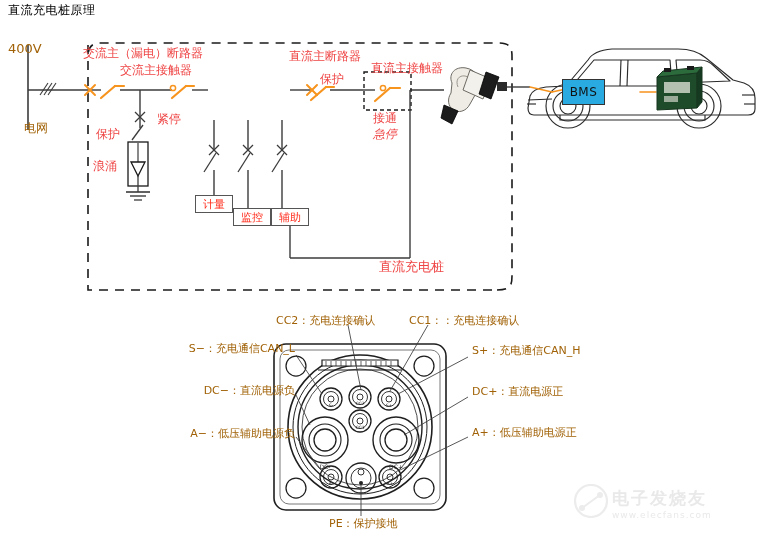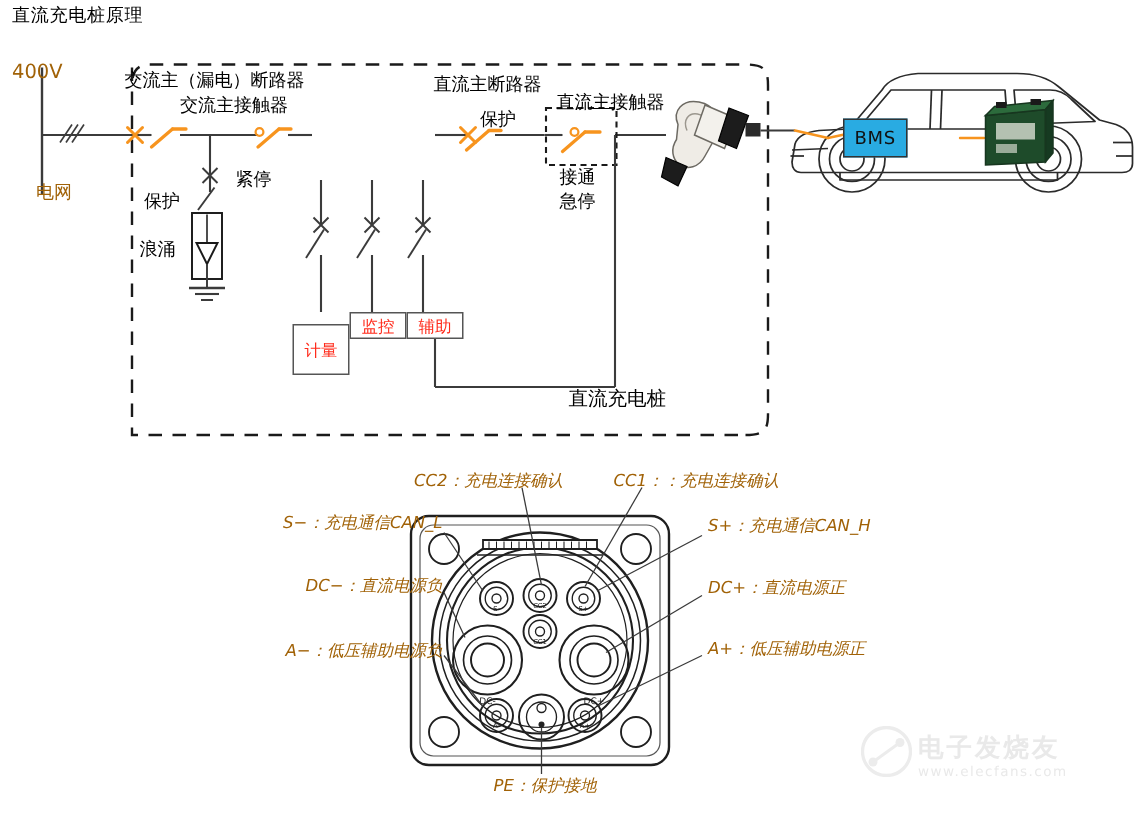--- a/index.html
+++ b/index.html
@@ -1,26 +1,26 @@
 <!DOCTYPE html>
 <html><head>
 <meta charset="utf-8">
 <style>
   html,body{margin:0;padding:0;background:#fff;}
   body{width:760px;height:543px;position:relative;overflow:hidden;
        font-family:"DejaVu Sans","Liberation Sans",sans-serif;}
   #root{position:absolute;left:0;top:0;width:760px;height:543px;}
   svg#canvas{position:absolute;left:0;top:0;width:760px;height:543px;}
   .lbl{position:absolute;white-space:nowrap;line-height:1;}
-  .red{color:#000000;}
+  .red{color:#ef4444;}
   .blk{color:#a16207;}
   .ttl{font-weight:normal;font-size:12px;color:#000;letter-spacing:0.5px;}
   .f13{font-size:13px;}
   .f12{font-size:12px;}
-  .f11{font-size:11px;font-style:italic;}
+  .f11{font-size:11px;}
   .ralign{text-align:right;}
   .boxlbl{position:absolute;border:1px solid #555;background:#fff;color:#ff2a1a;
           font-size:11px;text-align:center;box-sizing:border-box;
           display:flex;align-items:center;justify-content:center;}
   .acdc{position:absolute;background:#29abe2;border:1px solid #000;box-sizing:border-box;}
   .acdc span{position:absolute;font-size:12px;color:#111;}
   .bms{position:absolute;background:#29abe2;border:1px solid #333;box-sizing:border-box;
        display:flex;align-items:center;justify-content:center;color:#111;
        font-size:12px;letter-spacing:0.5px;}
   .wm{position:absolute;color:#e9e9e9;}
@@ -346,26 +346,26 @@
   <div class="lbl red f12" style="left:83px;top:47px;">交流主（漏电）断路器</div>
   <div class="lbl red f12" style="left:120px;top:64px;text-align:center;">交流主接触器</div>
   <div class="lbl red f12" style="left:96px;top:128px;">保护</div>
   <div class="lbl red f12" style="left:93px;top:160px;">浪涌</div>
   <div class="lbl red f12" style="left:157px;top:113px;">紧停</div>
 
   <div class="lbl red f12" style="left:289px;top:50px;">直流主断路器</div>
   <div class="lbl red f12" style="left:320px;top:73px;">保护</div>
   <div class="lbl red f12" style="left:371px;top:62px;">直流主接触器</div>
   <div class="lbl red f12" style="left:373px;top:112px;">接通</div>
-  <div class="lbl red f12" style="left:373px;top:128px;">急停</div>
+  <div class="lbl red f12" style="left:373px;top:128px;font-style:italic;">急停</div>
 
   <div class="lbl red f13" style="left:379px;top:260px;">直流充电桩</div>
 
 
-  <div class="boxlbl" style="left:195px;top:216px;width:38px;height:34px;">计量</div>
+  <div class="boxlbl" style="left:195px;top:195px;width:38px;height:18px;">计量</div>
   <div class="boxlbl" style="left:233px;top:208px;width:38px;height:18px;">监控</div>
   <div class="boxlbl" style="left:271px;top:208px;width:38px;height:18px;">辅助</div>
 
   <div class="bms" style="left:562px;top:79px;width:43px;height:26px;">BMS</div>
 
   <div class="lbl blk f11" style="left:276px;top:315px;">CC2：充电连接确认</div>
   <div class="lbl blk f11" style="left:409px;top:315px;">CC1：：充电连接确认</div>
 
   <div class="lbl blk f11 ralign" style="left:95px;top:343px;width:200px;">S−：充电通信CAN_L</div>
   <div class="lbl blk f11 ralign" style="left:95px;top:385px;width:200px;">DC−：直流电源负</div>

